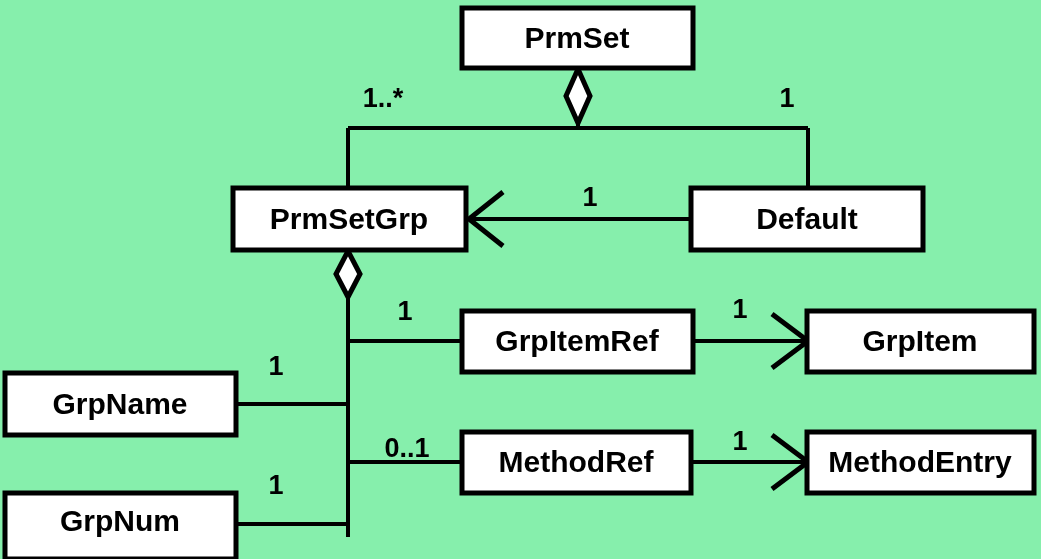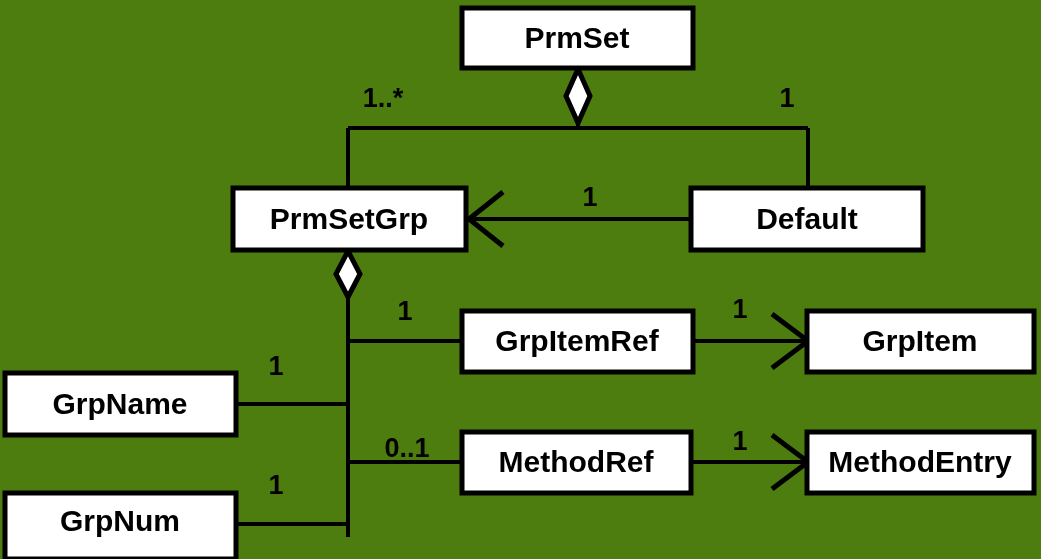--- a/index.html
+++ b/index.html
@@ -4,21 +4,21 @@
 <style>
   html, body {
     margin: 0;
     padding: 0;
     background: #ffffff;
   }
   #diagram-root {
     position: relative;
     width: 1041px;
     height: 559px;
-    background: #4d7c0f;
+    background: #86efac;
     font-family: "Liberation Sans", sans-serif;
     overflow: hidden;
   }
   svg#uml-canvas {
     position: absolute;
     left: 0;
     top: 0;
     width: 1041px;
     height: 559px;
     display: block;

